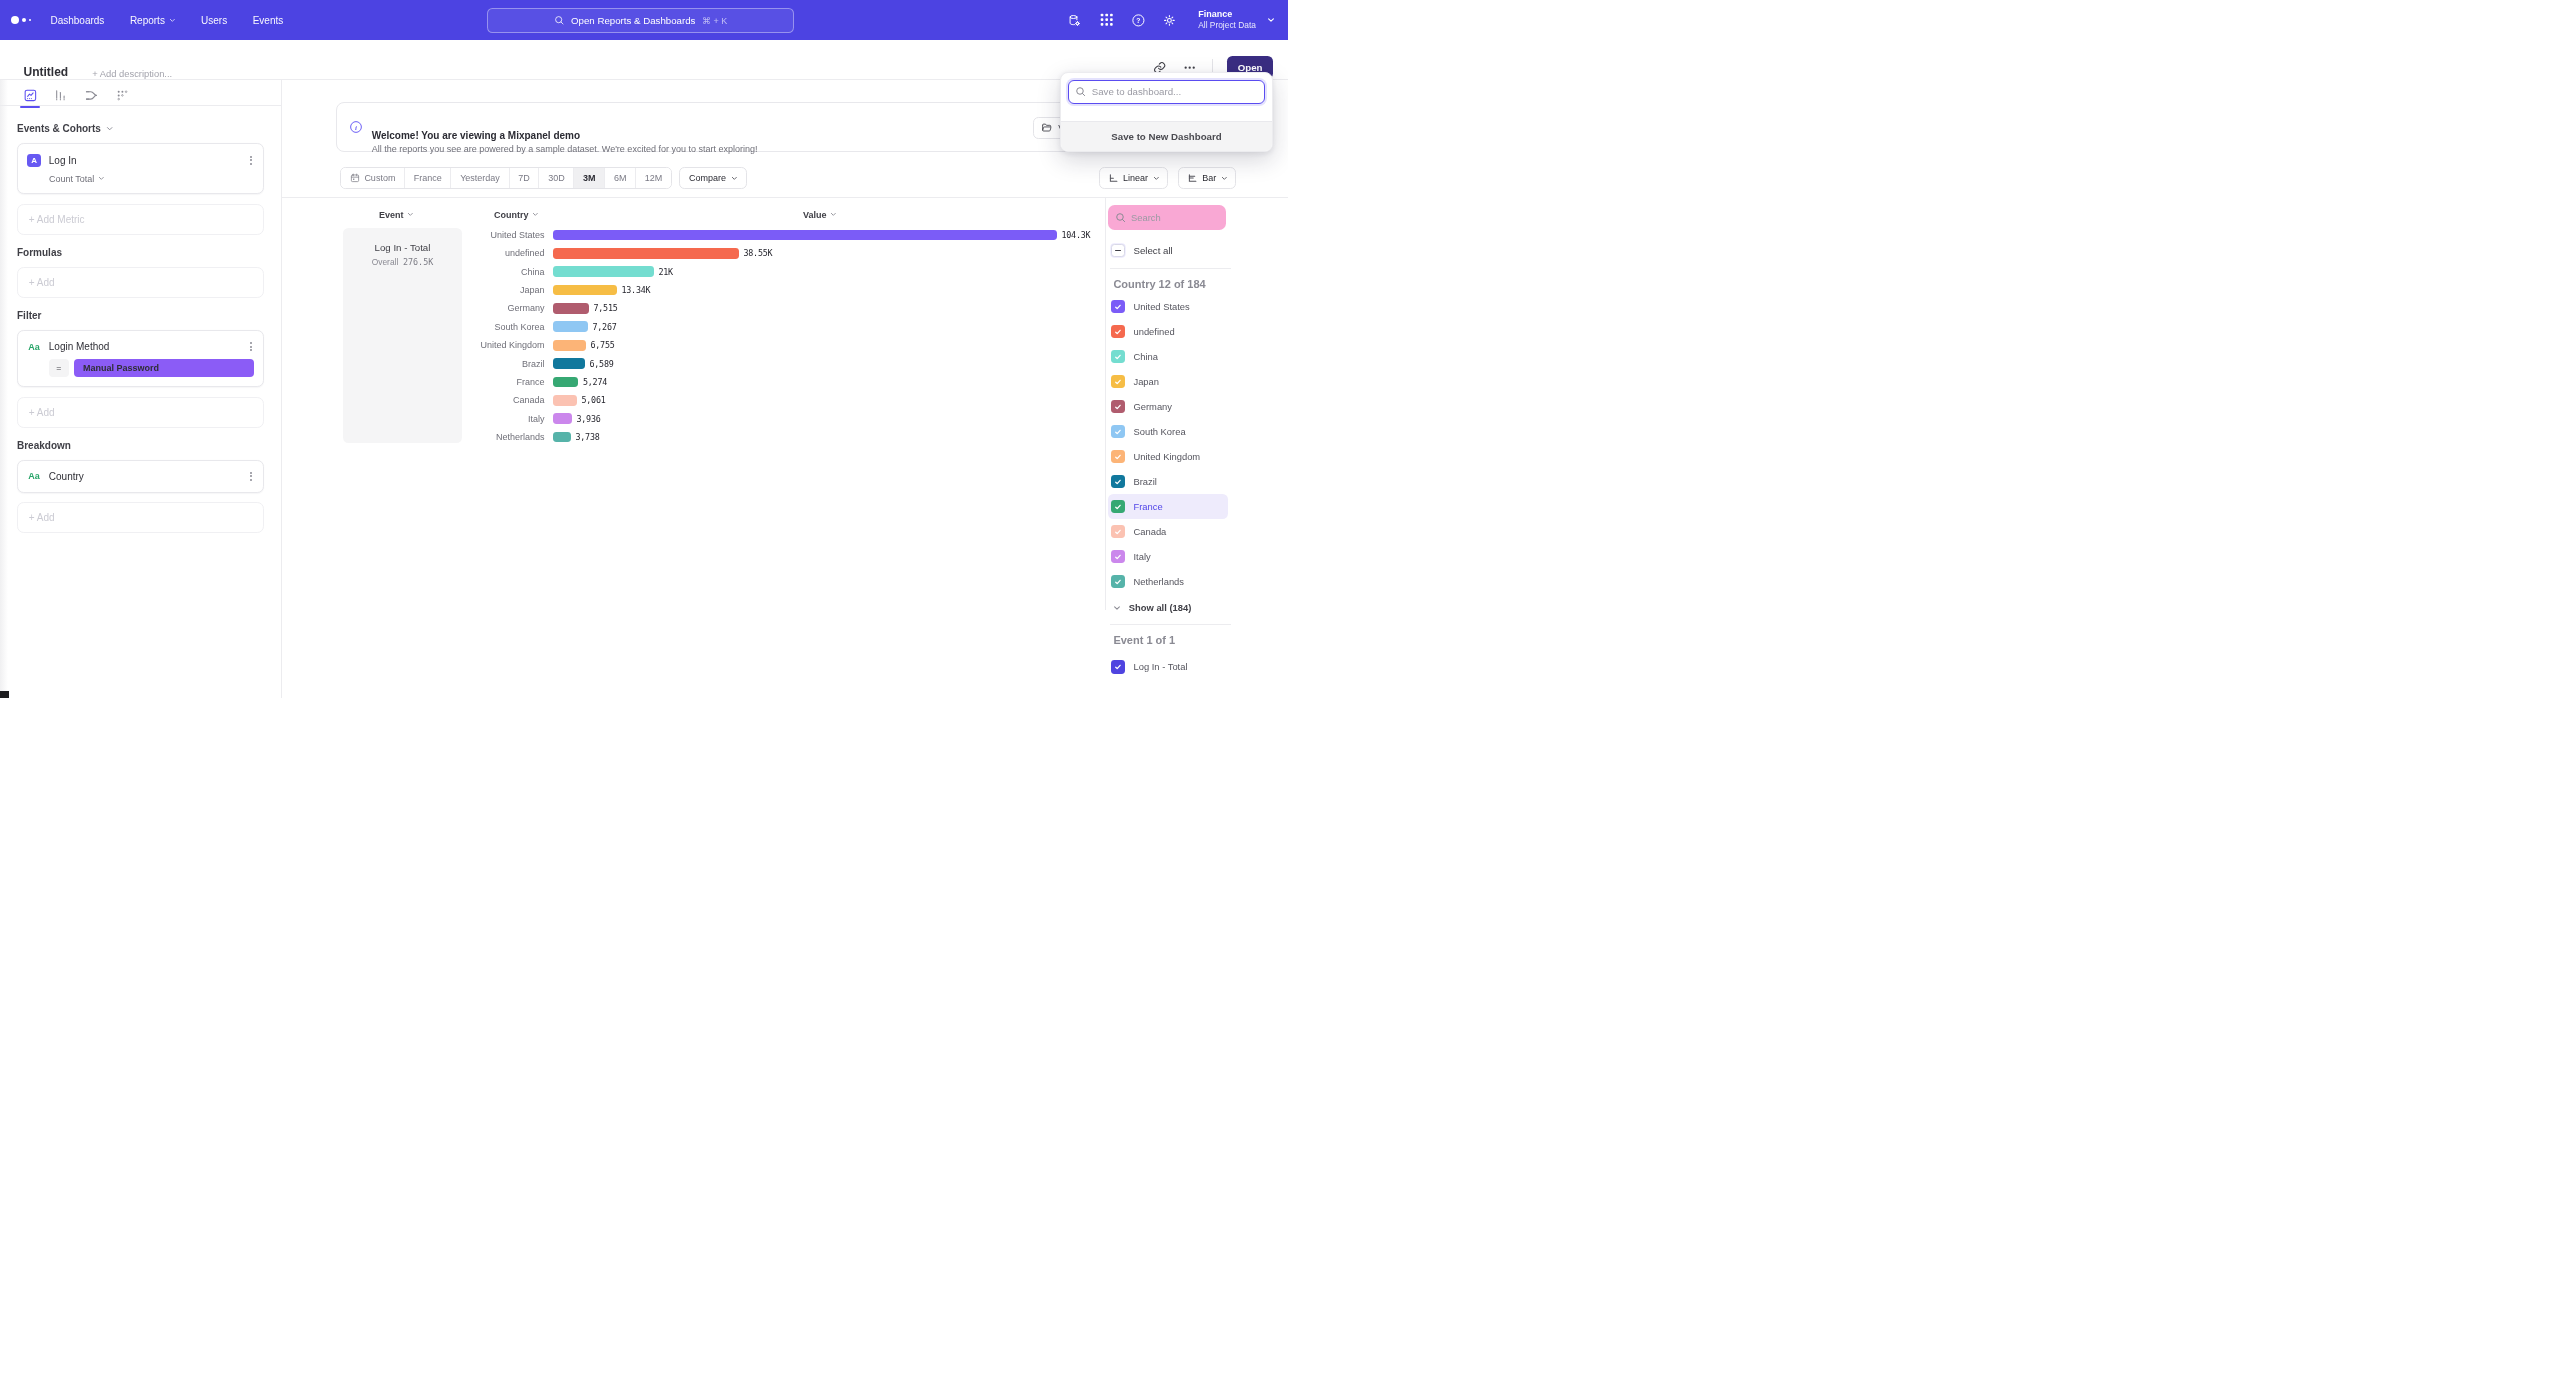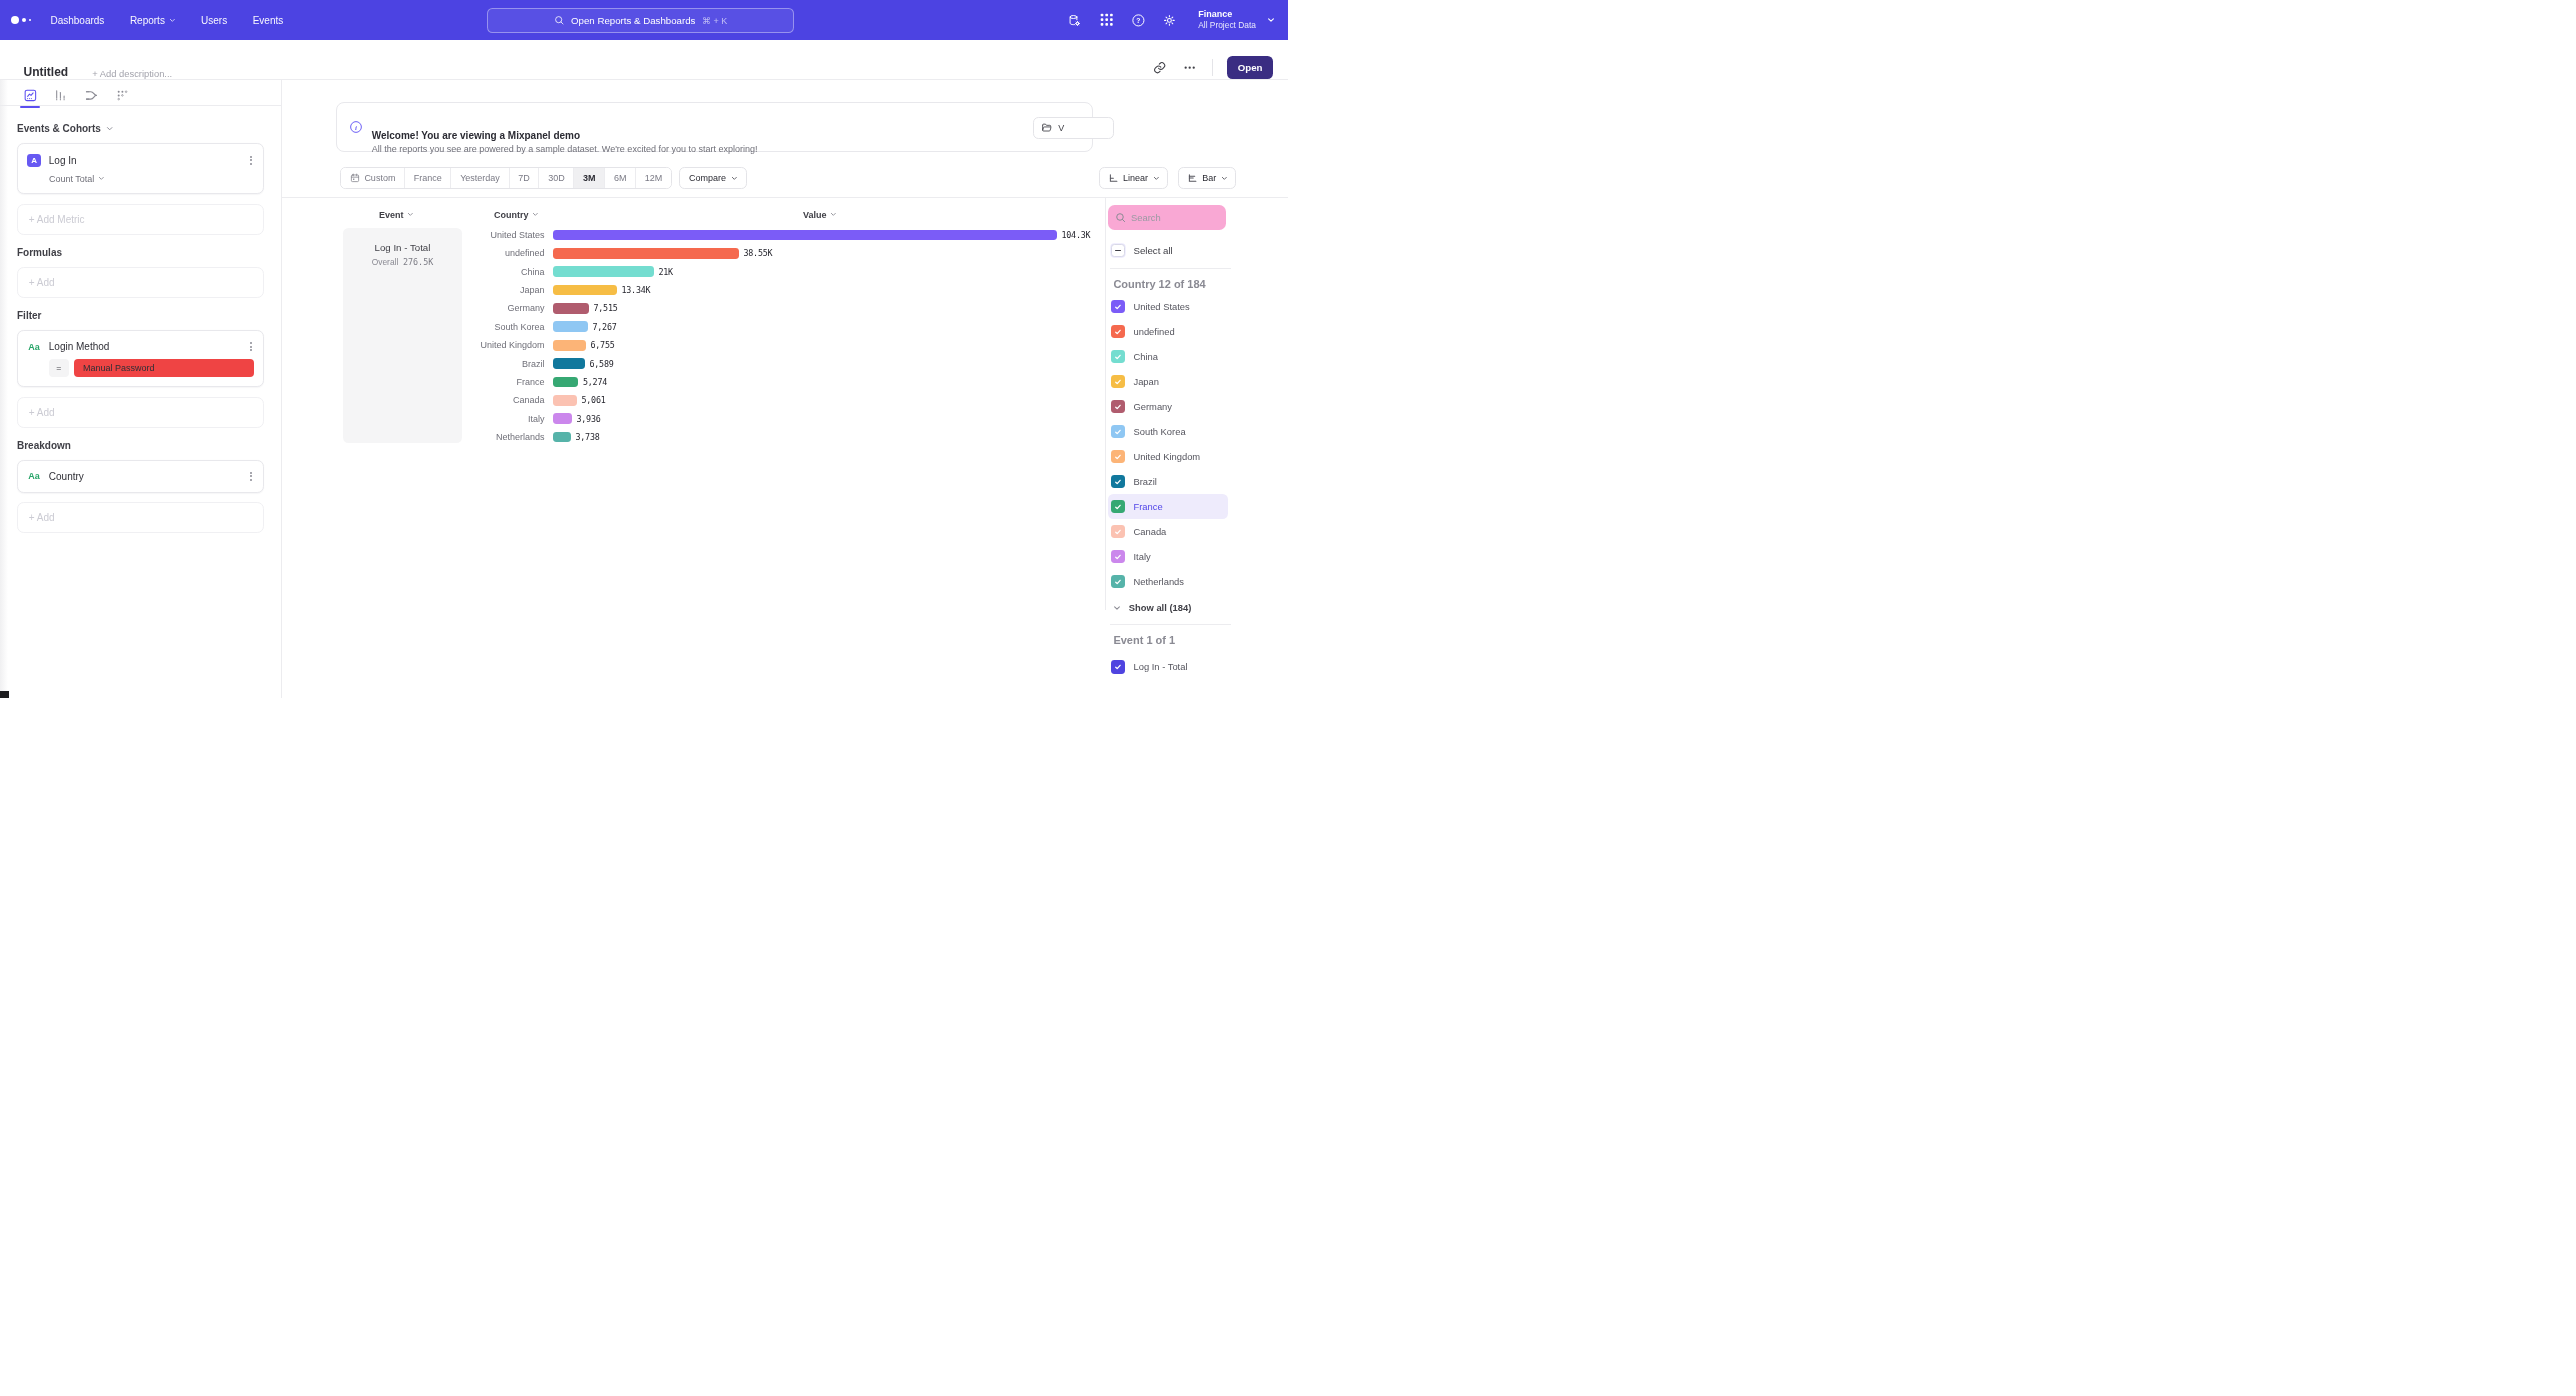--- a/index.html
+++ b/index.html
@@ -50,21 +50,21 @@
   .card-row { display:flex; align-items:center; }
   .badge-a { width:13.4px; height:13.4px; border-radius:3.4px; background:#6759f2; color:#fff; font-size:8px; font-weight:700; display:flex; align-items:center; justify-content:center; flex:none; }
   .badge-aa { color:#27a468; font-size:9px; font-weight:700; flex:none; width:13.4px; text-align:center; }
   .card-name { margin-left:8px; font-size:10px; font-weight:500; color:#2f2f36; }
   .kebab { margin-left:auto; display:flex; flex-direction:column; gap:1.7px; padding:1.3px; cursor:pointer; }
   .kebab i { width:2px; height:2px; border-radius:50%; background:#8a8a93; }
   .sub-row { display:flex; align-items:center; gap:4px; margin:6.7px 0 0 21.5px; font-size:9px; color:#6f6f78; cursor:pointer; }
   .sub-row .chev { color:#8a8a93; }
   .filter-vals { display:flex; align-items:center; margin:6.7px 0 0 21.5px; }
   .op-chip { width:20px; height:17.4px; background:#f4f4f5; border-radius:4px; display:flex; align-items:center; justify-content:center; font-size:8.7px; color:#3f3f46; cursor:pointer; flex:none; }
-  .val-chip { flex:1; height:17.4px; margin-left:5.4px; background:#ef4444; border-radius:4px; display:flex; align-items:center; padding-left:8.7px; font-size:9px; font-weight:400; color:#2f2f36; cursor:pointer; }
+  .val-chip { flex:1; height:17.4px; margin-left:5.4px; background:#8b5cf6; border-radius:4px; display:flex; align-items:center; padding-left:8.7px; font-size:9px; font-weight:700; color:#2f2f36; cursor:pointer; }
   .ghost { border:0.7px solid #f0f0f3; border-radius:6.7px; margin-top:9.4px; height:31px; display:flex; align-items:center; padding-left:10.7px; font-size:10px; color:#cbcbd3; cursor:pointer; }
   .sec-title { margin-top:12px; font-size:10px; font-weight:600; color:#3f3f46; }
 
   
   .main-col { flex:1; position:relative; background:#fff; }
   .banner { position:relative; margin:22px 0 0 54px; width:757px; height:50px; border:0.7px solid #e8e8ec; border-radius:8px; display:flex; align-items:center; padding-left:12px; background:#fff; }
   .info-ico { width:14px; height:14px; color:#6a5df5; flex:none; }
   .banner-text { margin-left:8.7px;margin-top:30px; }
   .banner-title { font-size:10px; font-weight:700; color:#2b2b33; }
   .banner-sub { font-size:9px; color:#6f6f78; margin-top:2.7px; }
@@ -651,16 +651,27 @@
                   </svg>
                 </span>
                 <span class="lbl">Log In - Total</span>
               </div>
             </div>
         </div>
       </div>
     </div>
   </div>
 
+  <div class="save-popup">
+    <div class="sp-input-wrap">
+      <svg class="mag" width="11.4" height="11.4" viewBox="0 0 16 16">
+          <circle cx="7" cy="7" r="4.6" fill="none" stroke="currentColor" stroke-width="1.4"></circle>
+          <path d="M10.5 10.5l3 3" stroke="currentColor" stroke-width="1.4" stroke-linecap="round"></path>
+        </svg>
+      <input type="text" placeholder="Save to dashboard..." style="">
+    </div>
+    <div class="sp-gap"></div>
+    <div class="sp-footer">Save to New Dashboard</div>
+  </div>
 
   <div class="dark-corner"></div>
 </div>
 
 
 </body></html>

